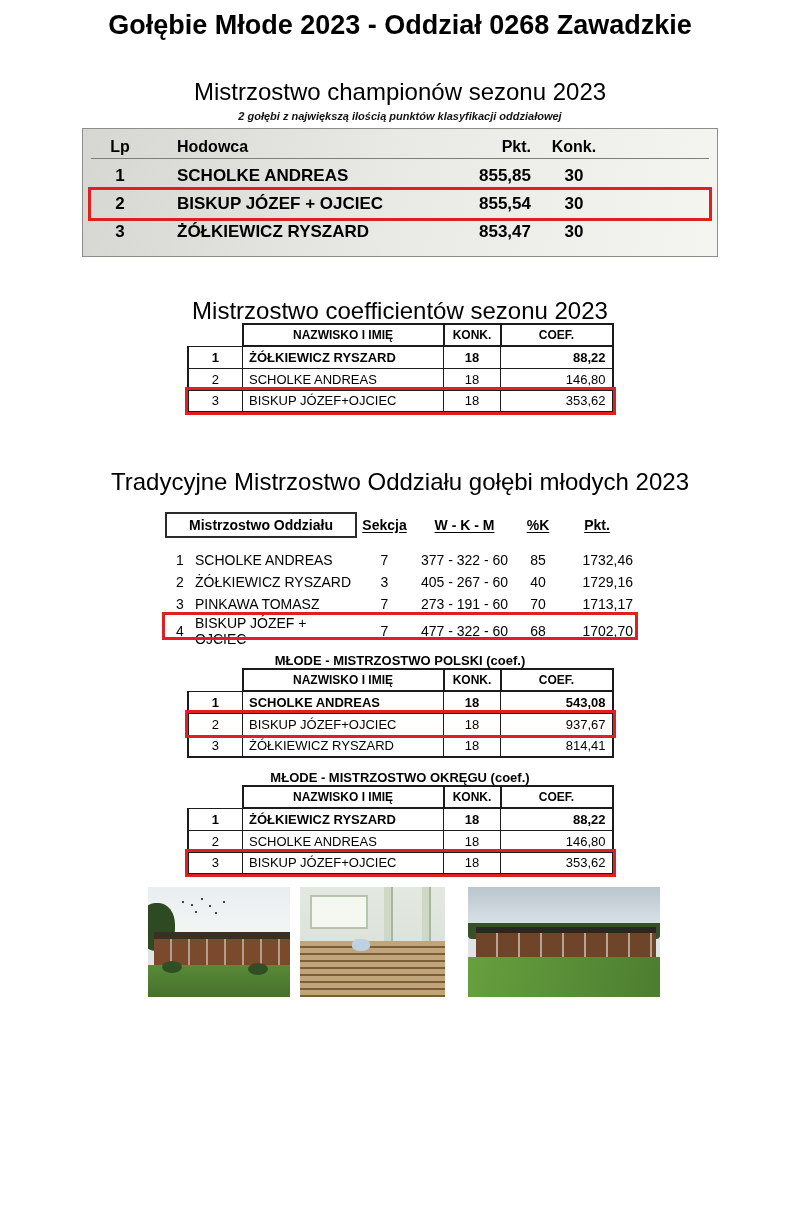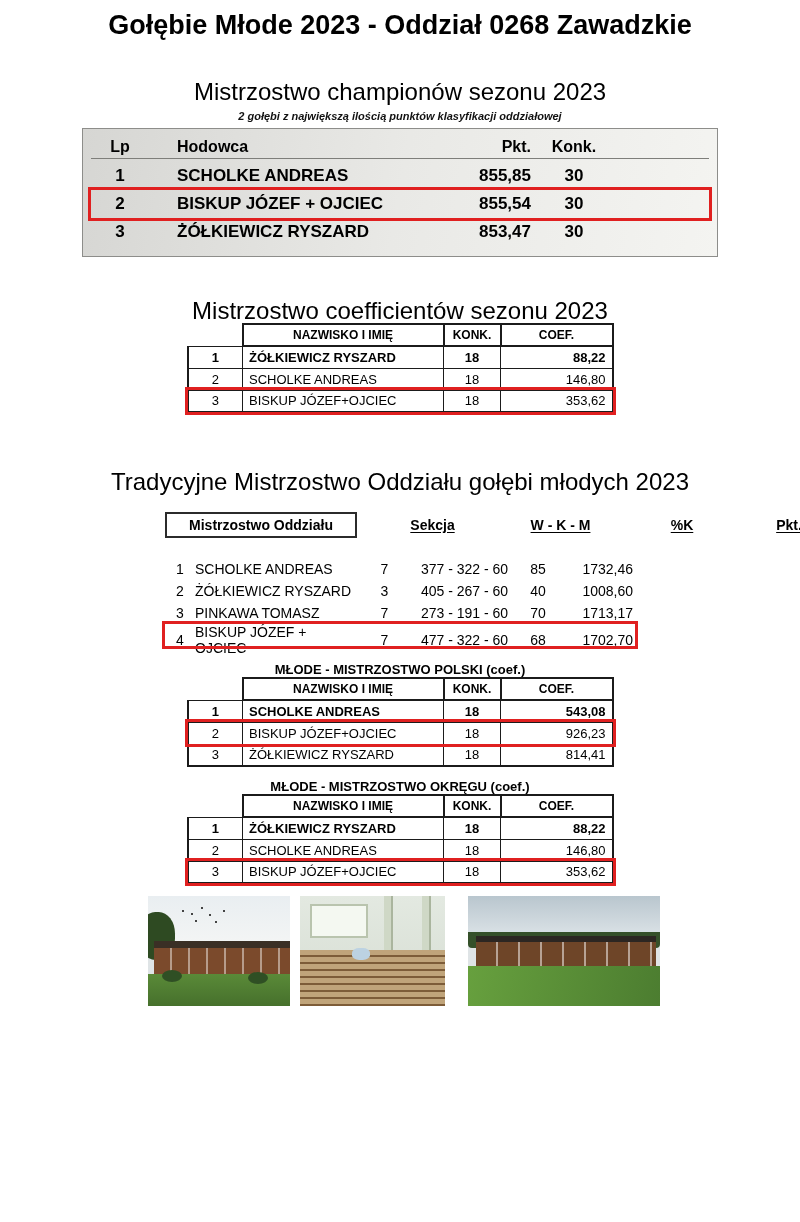--- a/index.html
+++ b/index.html
@@ -46,21 +46,21 @@
   .coef tr.last td { border-bottom-width:2px; }
   .coef tr.bold td { font-weight:bold; }
   .t2 { margin-top:20px; } .t4 { margin-top:18px; } .t5 { margin-top:15px; }
 
   .coef-sub { text-align:center; font-size:13px; font-weight:bold; }
   .mp-sub { margin-top:16px; } .okreg-sub { margin-top:12px; }
 
   
   .trad { width:470px; margin:18px auto 0; font-size:14px; }
   .trad-header { display:grid; grid-template-columns:192px 55px 105px 42px 76px; align-items:center;
-    font-weight:bold; margin-bottom:20px;gap:48px; }
+    font-weight:bold; margin-bottom:11px; }
   .trad-box { border:2px solid #2b2b2b; text-align:center; padding:3px 0; }
   .trad-h { text-align:center; text-decoration:underline; text-underline-offset:2px; }
   .trad-row { display:grid; grid-template-columns:30px 162px 55px 105px 42px 76px;
     height:22px; align-items:center; font-size:14px; }
   .trad-lp { text-align:left; padding-left:11px; }
   .trad-name { text-align:left; }
   .trad-sekcja { text-align:center; }
   .trad-wkm { text-align:center; }
   .trad-pk { text-align:center; }
   .trad-pkt { text-align:right; padding-right:2px; }
@@ -193,21 +193,21 @@
         <div class="trad-wkm">377 - 322 - 60</div>
         <div class="trad-pk">85</div>
         <div class="trad-pkt">1732,46</div>
       </div>
       <div class="trad-row">
         <div class="trad-lp">2</div>
         <div class="trad-name">ŻÓŁKIEWICZ RYSZARD</div>
         <div class="trad-sekcja">3</div>
         <div class="trad-wkm">405 - 267 - 60</div>
         <div class="trad-pk">40</div>
-        <div class="trad-pkt">1008,60</div>
+        <div class="trad-pkt">1729,16</div>
       </div>
       <div class="trad-row">
         <div class="trad-lp">3</div>
         <div class="trad-name">PINKAWA TOMASZ</div>
         <div class="trad-sekcja">7</div>
         <div class="trad-wkm">273 - 191 - 60</div>
         <div class="trad-pk">70</div>
         <div class="trad-pkt">1713,17</div>
       </div>
       <div class="trad-row hl">
@@ -242,21 +242,21 @@
         <tr class="bold">
           <td class="rank">1</td>
           <td class="name">SCHOLKE ANDREAS</td>
           <td class="konk">18</td>
           <td class="coefv">543,08</td>
         </tr>
         <tr class="hl">
           <td class="rank">2</td>
           <td class="name">BISKUP JÓZEF+OJCIEC</td>
           <td class="konk">18</td>
-          <td class="coefv">926,23</td>
+          <td class="coefv">937,67</td>
         </tr>
         <tr class="last">
           <td class="rank">3</td>
           <td class="name">ŻÓŁKIEWICZ RYSZARD</td>
           <td class="konk">18</td>
           <td class="coefv">814,41</td>
         </tr>
       </tbody>
     </table>
   </section>

